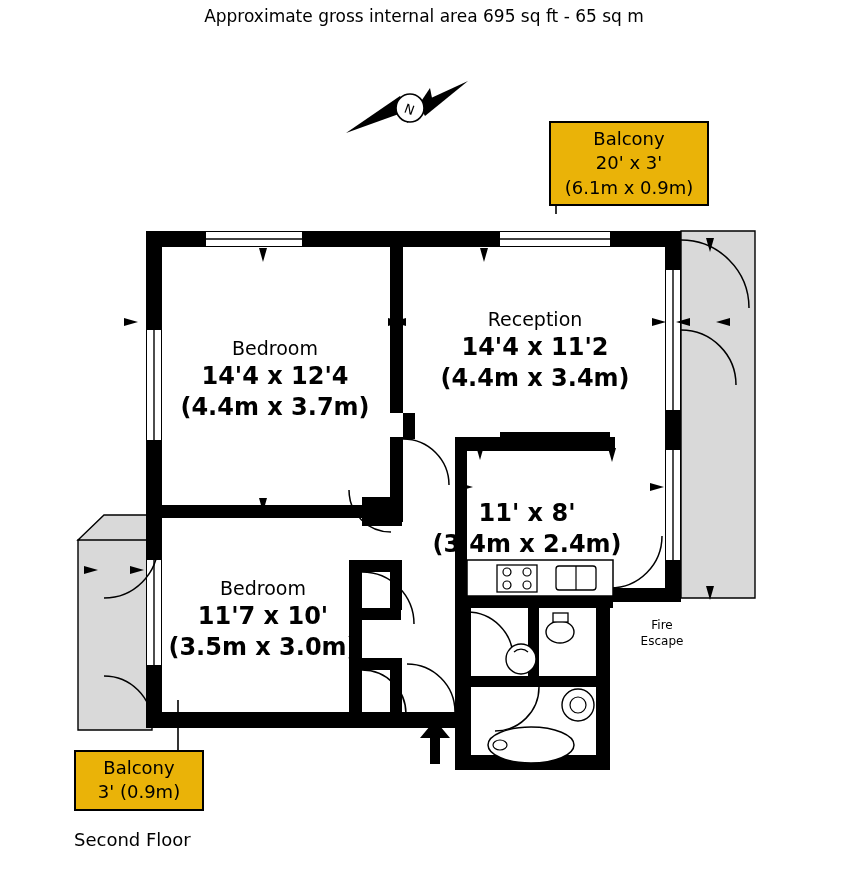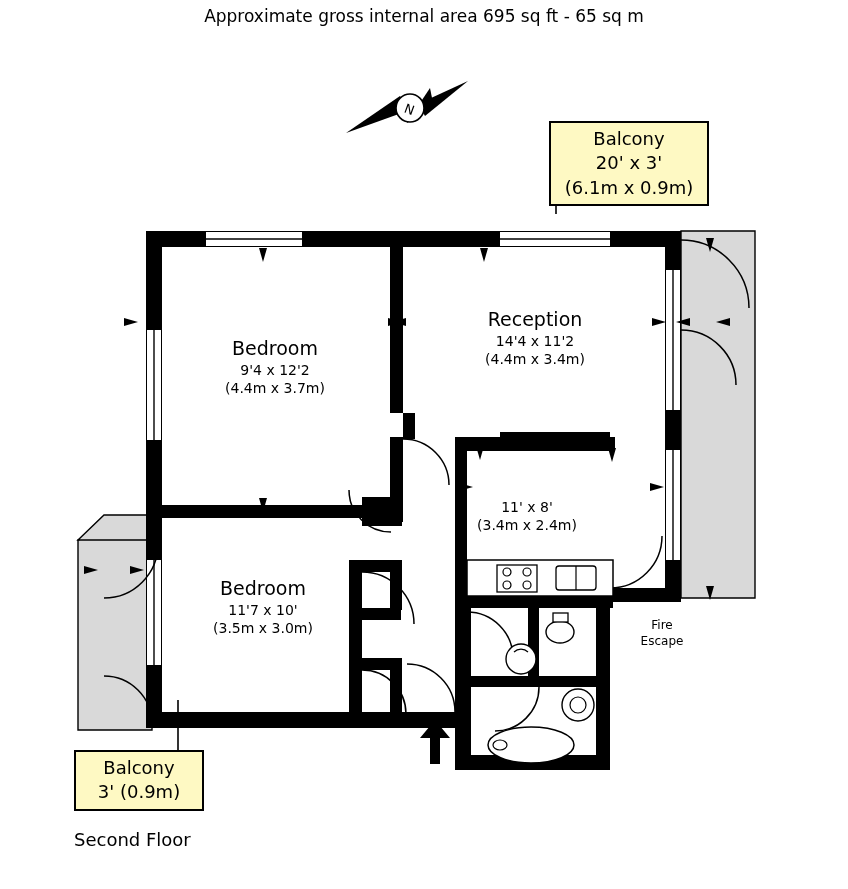--- a/index.html
+++ b/index.html
@@ -31,25 +31,26 @@
     text-align: center;
     width: 100%;
     left: 0;
     top: 5px;
   }
   .room-label {
     text-align: center;
     font-size: 19px;
   }
   .room-label .dim {
-    font-size: 14px;
+    font-size: 24px;
+    font-weight: bold;
   }
   .box-label {
     border: 2px solid #000;
-    background: #fef9c3;
+    background: #eab308;
     text-align: center;
     font-size: 18px;
     padding: 4px 8px;
     line-height: 1.35;
   }
   .plain-label {
     font-size: 12px;
     text-align: center;
   }
   .floor-label {
@@ -215,21 +216,21 @@
   </g>
 
   <g stroke="#000" stroke-width="1.6" fill="none">
     <line x1="556" y1="160" x2="556" y2="214"></line>
     <line x1="178" y1="762" x2="178" y2="700"></line>
   </g>
 </svg>
 
 <div class="txt room-label" style="left:160px; top:336px; width:230px;">
   <div>Bedroom</div>
-  <div class="dim">9'4 x 12'2</div>
+  <div class="dim">14'4 x 12'4</div>
   <div class="dim">(4.4m x 3.7m)</div>
 </div>
 
 <div class="txt room-label" style="left:420px; top:307px; width:230px;">
   <div>Reception</div>
   <div class="dim">14'4 x 11'2</div>
   <div class="dim">(4.4m x 3.4m)</div>
 </div>
 
 <div class="txt room-label" style="left:412px; top:498px; width:230px;">

